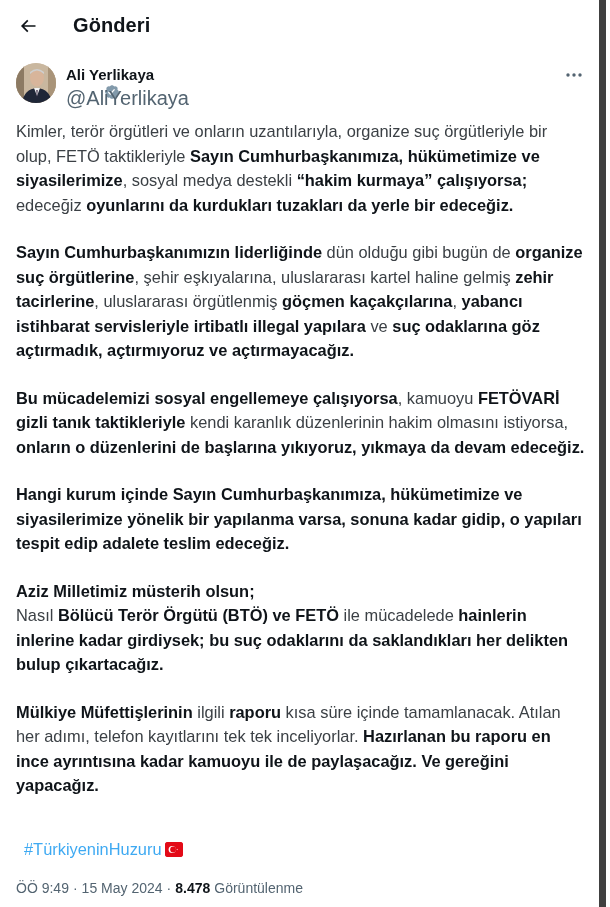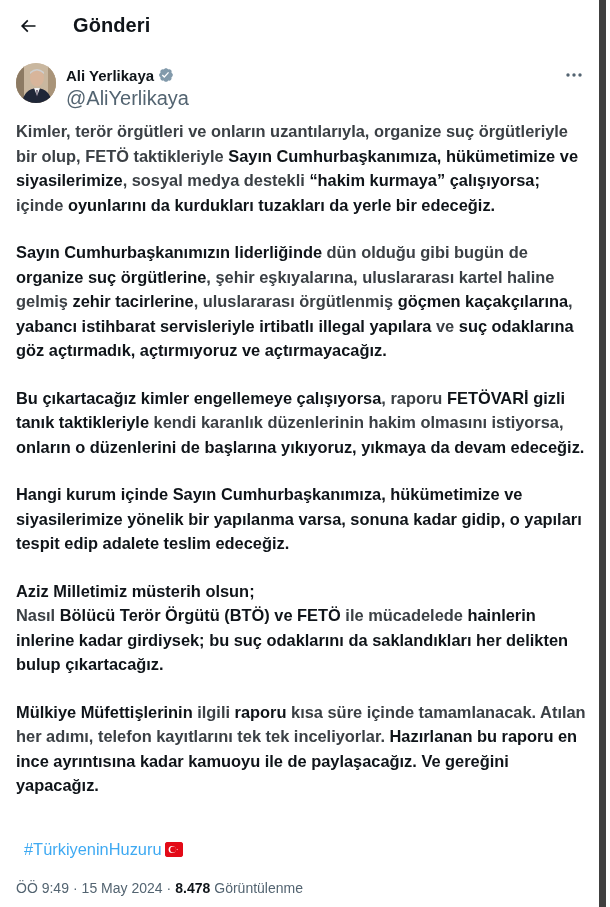--- a/index.html
+++ b/index.html
@@ -8,31 +8,31 @@
   .frame { position: absolute; left: 0; top: 0; width: 599px; height: 907px;
            border-right: 7px solid #404040; background: #fff; }
   .header { position: absolute; left: 0; top: 0; width: 599px; height: 53px; }
   .back { position: absolute; left: 14px; top: 12px; width: 28px; height: 28px;
           display: flex; align-items: center; justify-content: center; cursor: pointer; }
   .title { position: absolute; left: 73px; top: 14px; font-size: 20px; font-weight: bold;
            letter-spacing: 0.1px; }
   .author { position: absolute; left: 16px; top: 63px; width: 570px; height: 44px; }
   .avatar { position: absolute; left: 0; top: 0; width: 40px; height: 40px; border-radius: 50%;
             overflow: hidden; background: linear-gradient(180deg,#d9cbb8 0%,#b9a58c 45%,#7a6a58 100%); }
-  .name-row { position: absolute; left: 50px; top: 3px; display: flex; align-items: center; }
+  .name-row { position: absolute; left: 50px; top: 3px; display: flex; align-items: center; flex-direction: column; }
   .name { font-size: 15px; font-weight: bold; }
   .badge { margin-left: 3px; width: 18px; height: 18px; }
   .handle { position: absolute; left: 50px; top: 24px; font-size: 20px; color: #536471; }
   .more { position: absolute; left: 546px; top: 2px; width: 24px; height: 20px; display: flex;
           align-items: center; justify-content: center; cursor: pointer; }
   .body { position: absolute; left: 16px; top: 119px; width: 570px; font-size: 16.4px;
           line-height: 24.5px; color: #2a2f33; }
   .body p { margin: 0 0 23px 0; }
   .body b { font-weight: bold; color: #0f1419; }
-  .light { color: #3b4045; font-weight: bold; }
+  .light { color: #3b4045; }
   .hashtag-row { position: absolute; left: 24px; top: 840px; display: flex; align-items: center; }
   .hashtag { color: #1d9bf0; font-size: 16.4px; text-decoration: none; cursor: pointer; opacity: .85;}
   .flag { margin-left: 3px; width: 18px; height: 15px; border-radius: 3px; background: #e30a17;
           position: relative; }
   .meta { position: absolute; left: 16px; top: 880px; font-size: 14px; color: #536471;
           display: flex; align-items: center; }
   .meta .dot { margin: 0 4px; }
   .meta .views { color: #0f1419; font-weight: bold; margin-right: 4px; text-align: right; }
 </style>
 </head>
@@ -73,23 +73,23 @@
     <div class="more">
       <svg width="18" height="6" viewBox="0 0 18 6">
         <circle cx="3" cy="3" r="1.7" fill="#536471"></circle>
         <circle cx="9" cy="3" r="1.7" fill="#536471"></circle>
         <circle cx="15" cy="3" r="1.7" fill="#536471"></circle>
       </svg>
     </div>
   </div>
 
   <div class="body" id="post-body">
-      <p><span class="light">Kimler, terör örgütleri ve onların uzantılarıyla, organize suç örgütleriyle bir olup, FETÖ taktikleriyle </span><b>Sayın Cumhurbaşkanımıza, hükümetimize ve siyasilerimize</b><span class="light">, sosyal medya destekli </span><b>“hakim kurmaya” çalışıyorsa;</b><span class="light"> içinde </span><b>oyunlarını da kurdukları tuzakları da yerle bir edeceğiz.</b></p>
+      <p><span class="light">Kimler, terör örgütleri ve onların uzantılarıyla, organize suç örgütleriyle bir olup, FETÖ taktikleriyle </span><b>Sayın Cumhurbaşkanımıza, hükümetimize ve siyasilerimize</b><span class="light">, sosyal medya destekli </span><b>“hakim kurmaya” çalışıyorsa;</b><span class="light"> edeceğiz </span><b>oyunlarını da kurdukları tuzakları da yerle bir edeceğiz.</b></p>
       <p><b>Sayın Cumhurbaşkanımızın liderliğinde</b><span class="light"> dün olduğu gibi bugün de </span><b>organize suç örgütlerine</b><span class="light">, şehir eşkıyalarına, uluslararası kartel haline gelmiş </span><b>zehir tacirlerine</b><span class="light">, uluslararası örgütlenmiş </span><b>göçmen kaçakçılarına</b><span class="light">, </span><b>yabancı istihbarat servisleriyle irtibatlı illegal yapılara</b><span class="light"> ve </span><b>suç odaklarına göz açtırmadık, açtırmıyoruz ve açtırmayacağız.</b></p>
-      <p><b>Bu çıkartacağız kimler engellemeye çalışıyorsa</b><span class="light">, raporu </span><b>FETÖVARİ gizli tanık taktikleriyle</b><span class="light"> kendi karanlık düzenlerinin hakim olmasını istiyorsa, </span><b>onların o düzenlerini de başlarına yıkıyoruz, yıkmaya da devam edeceğiz.</b></p>
+      <p><b>Bu mücadelemizi sosyal engellemeye çalışıyorsa</b><span class="light">, kamuoyu </span><b>FETÖVARİ gizli tanık taktikleriyle</b><span class="light"> kendi karanlık düzenlerinin hakim olmasını istiyorsa, </span><b>onların o düzenlerini de başlarına yıkıyoruz, yıkmaya da devam edeceğiz.</b></p>
       <p><b>Hangi kurum içinde Sayın Cumhurbaşkanımıza, hükümetimize ve siyasilerimize yönelik bir yapılanma varsa, sonuna kadar gidip, o yapıları tespit edip adalete teslim edeceğiz.</b></p>
       <p><b>Aziz Milletimiz müsterih olsun;</b><br><span class="light">Nasıl </span><b>Bölücü Terör Örgütü (BTÖ) ve FETÖ</b><span class="light"> ile mücadelede </span><b>hainlerin inlerine kadar girdiysek; bu suç odaklarını da saklandıkları her delikten bulup çıkartacağız.</b></p>
       <p><b>Mülkiye Müfettişlerinin</b><span class="light"> ilgili </span><b>raporu</b><span class="light"> kısa süre içinde tamamlanacak. Atılan her adımı, telefon kayıtlarını tek tek inceliyorlar. </span><b>Hazırlanan bu raporu en ince ayrıntısına kadar kamuoyu ile de paylaşacağız. Ve gereğini yapacağız.</b></p>
     </div>
 
   <div class="hashtag-row">
     <a class="hashtag">#TürkiyeninHuzuru</a>
     <span class="flag">
       <svg width="18" height="15" viewBox="0 0 18 15">
         <rect width="18" height="15" rx="3" fill="#e30a17"></rect>

